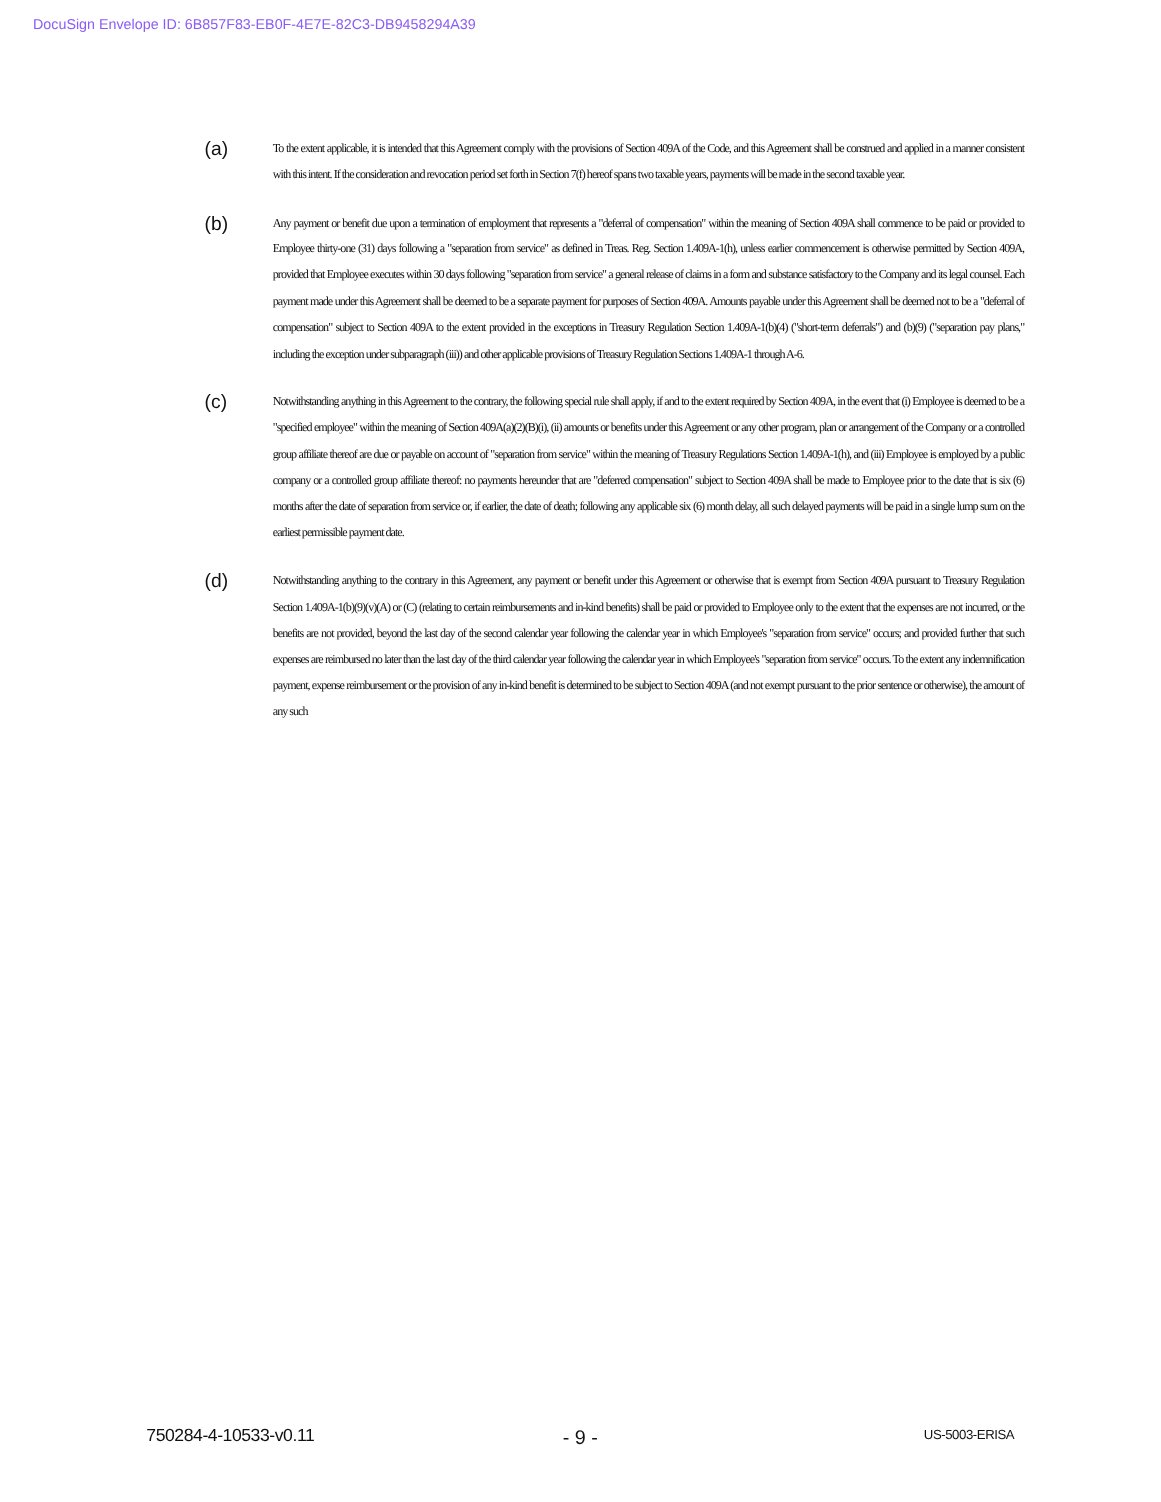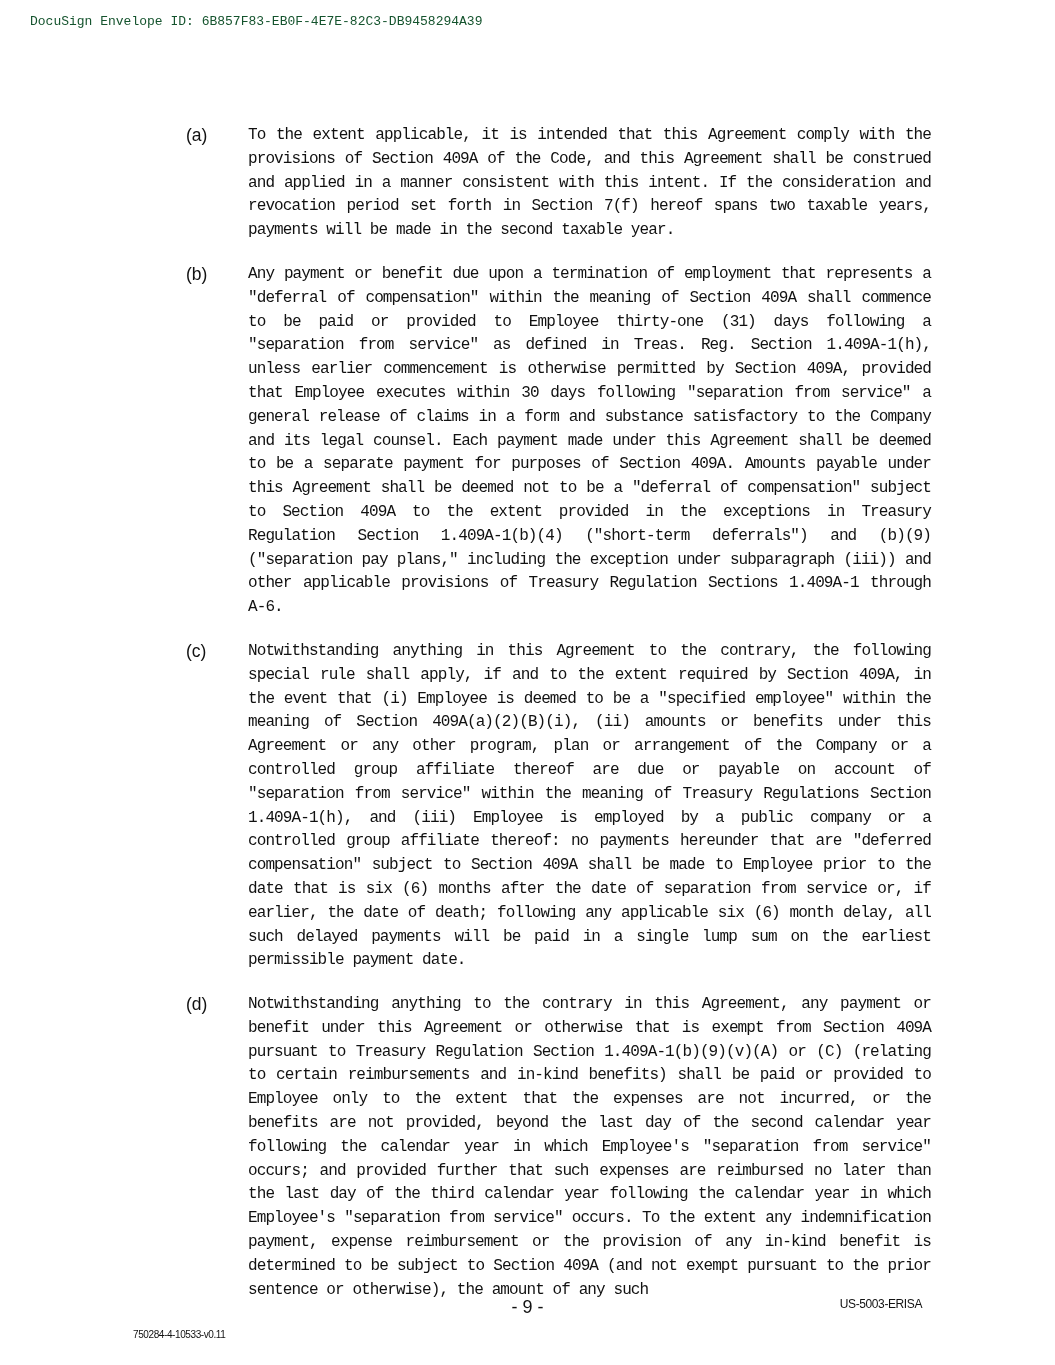--- a/index.html
+++ b/index.html
@@ -3,44 +3,44 @@
 <meta charset="utf-8">
 <style>
   html, body { margin: 0; padding: 0; background: #ffffff; }
   body {
     width: 1055px; height: 1365px; position: relative; overflow: hidden;
     color: #111111;
     font-family: "Liberation Sans", sans-serif;
   }
   .envelope {
     position: absolute; left: 30px; top: 14px;
-    font-family: Liberation Mono, monospace;
-    font-size: 13px; color: #14532d;
+    font-family: Liberation Sans, sans-serif;
+    font-size: 13px; color: #8b5cf6;
   }
   .content {
     position: absolute; left: 186px; top: 124px; width: 745px;
   }
   .para { display: flex; margin-bottom: 20px; }
   .label {
     width: 62px; flex: 0 0 62px;
     font-family: "Liberation Sans Narrow", "Liberation Sans", sans-serif;
     font-size: 17.5px; line-height: 23.8px;
     transform-origin: left top;
   }
   .text {
     flex: 1;
-    font-family: Liberation Mono, monospace;
-    font-size: 16px; line-height: 23.8px;
+    font-family: Liberation Serif, serif;
+    font-size: 11px; line-height: 23.8px;
     text-align: justify;
     letter-spacing: -0.9px;
     word-spacing: 0px;
   }
   .footer-left {
     position: absolute; left: 133px; top: 1297px;
-    font-size: 10px; letter-spacing: -0.4px; margin-top: 32px;
+    font-size: 16px; letter-spacing: -0.4px;
   }
   .footer-center {
     position: absolute; left: 0; right: 0; top: 1297px; text-align: center;
     font-size: 18px;
   }
   .footer-right {
     position: absolute; right: 133px; top: 1297px;
     font-size: 12px; letter-spacing: -0.4px;
   }
 </style>

